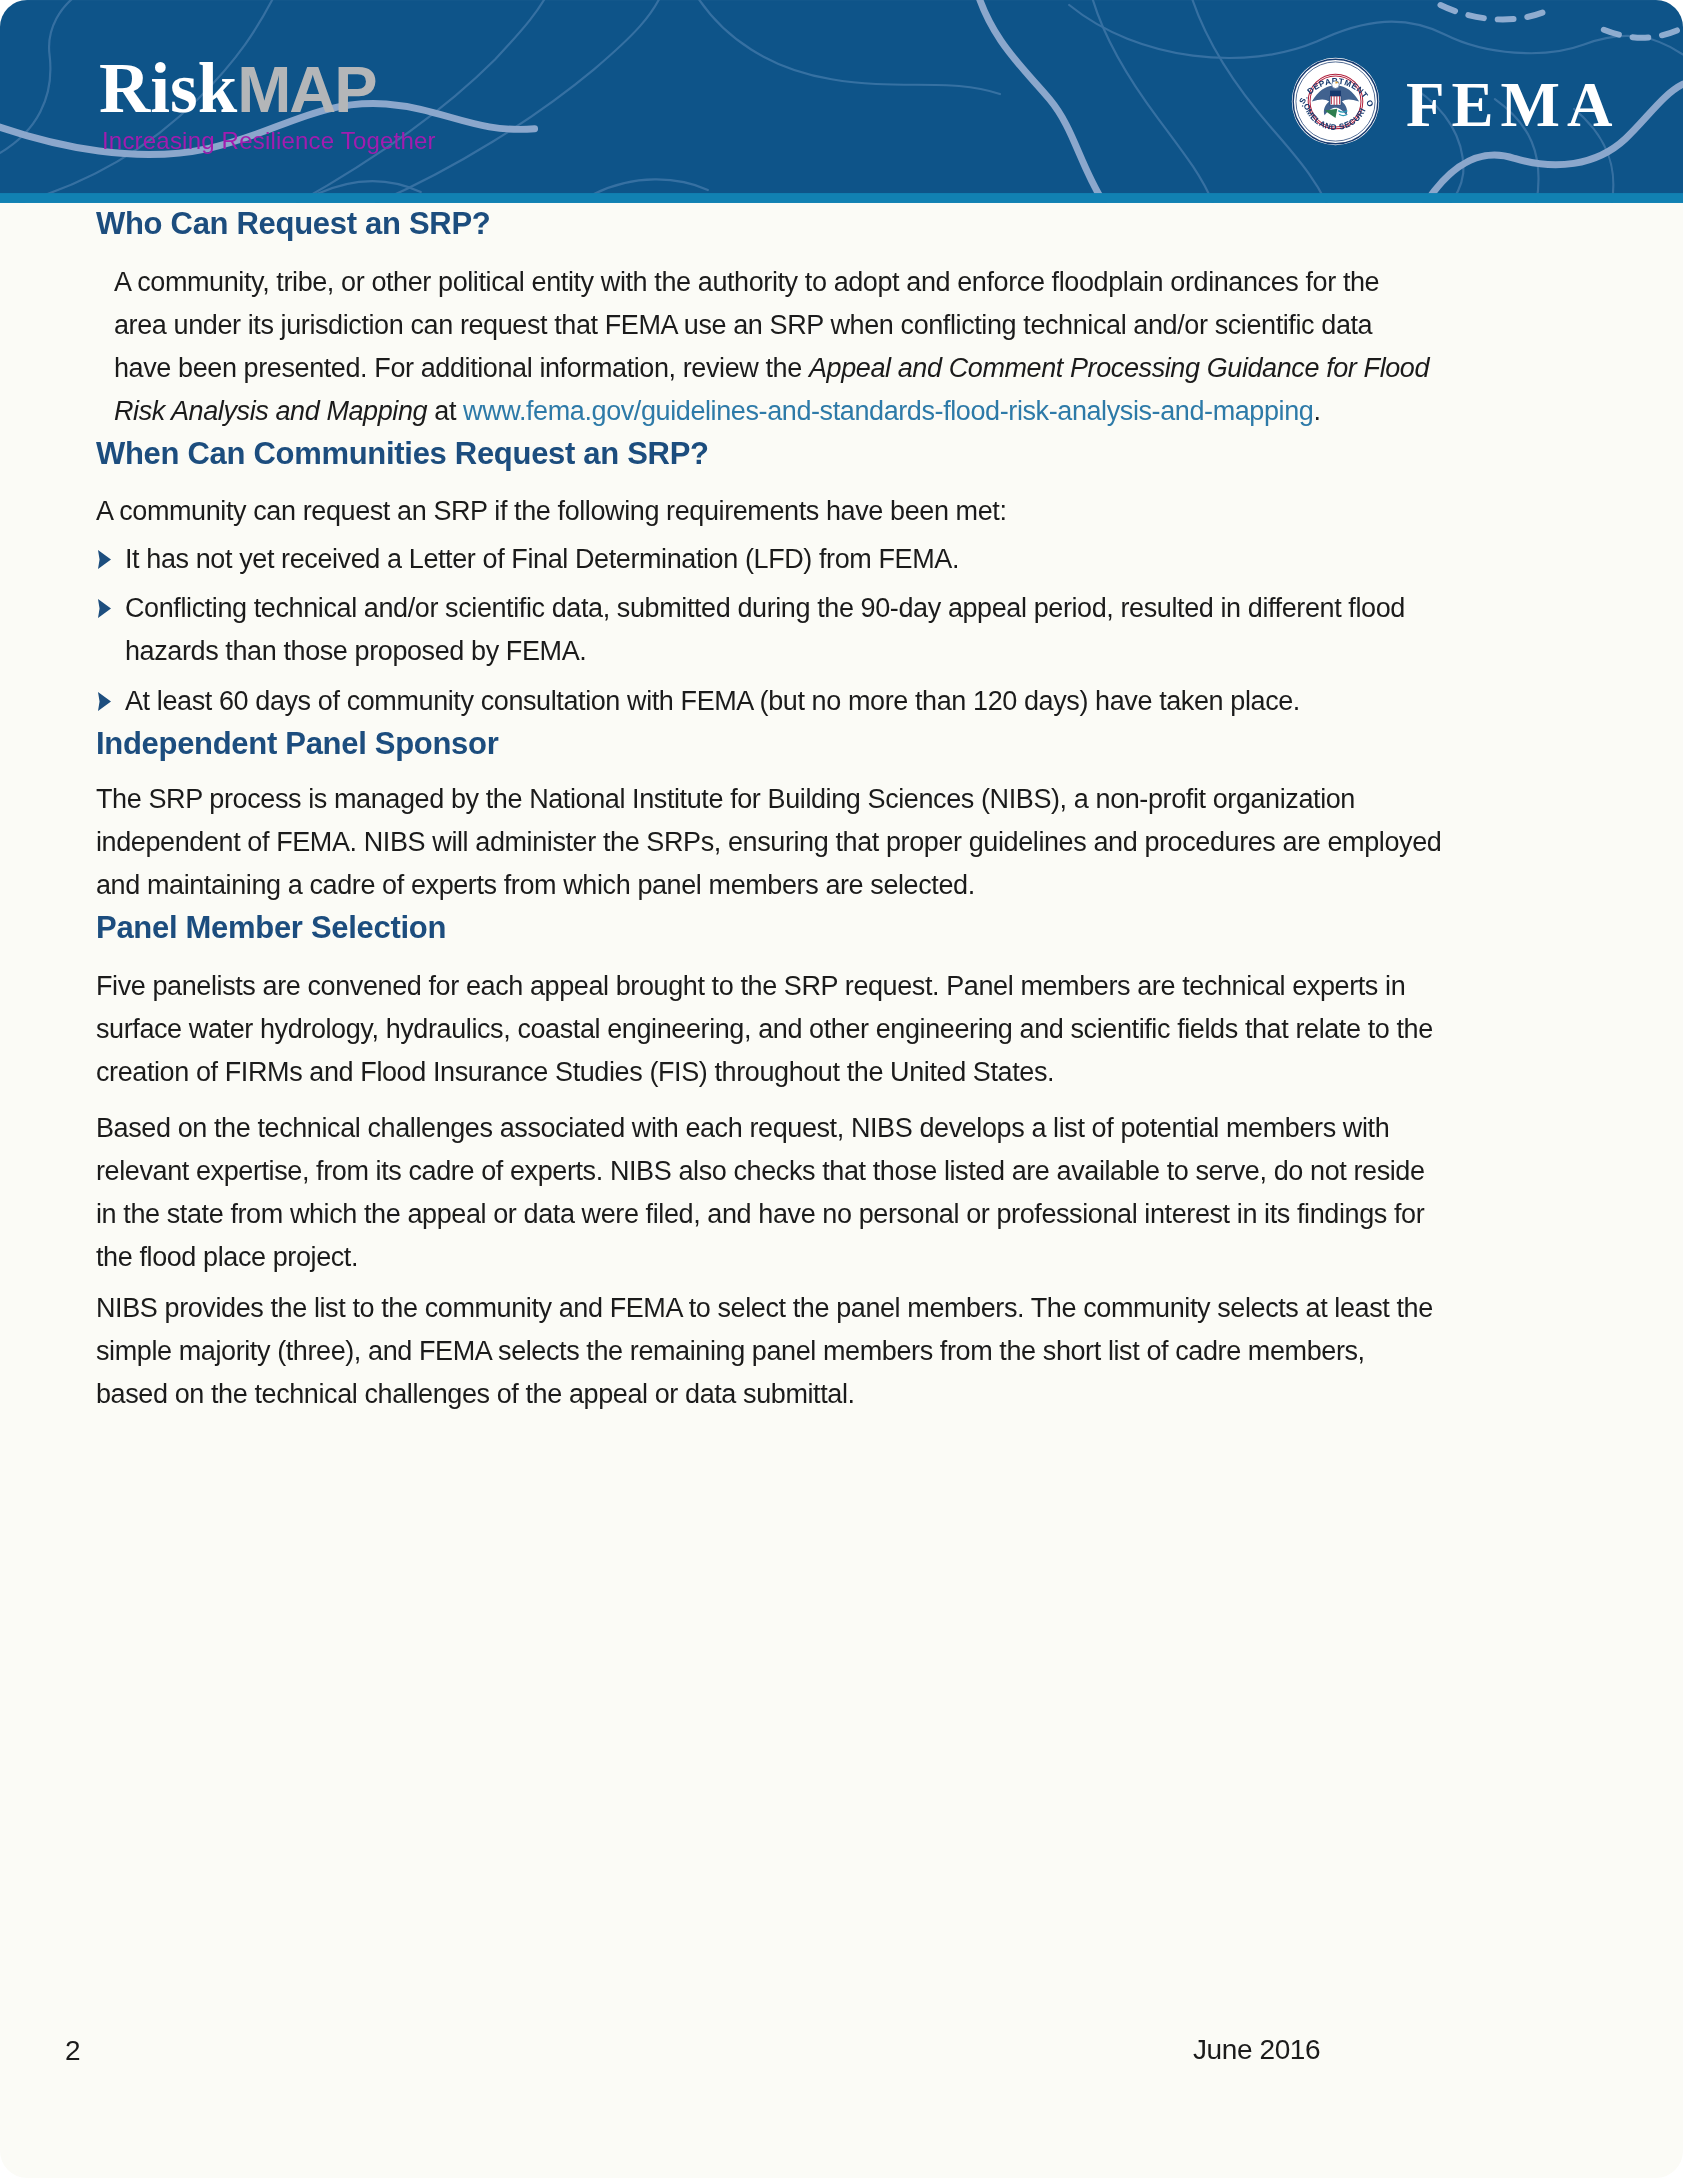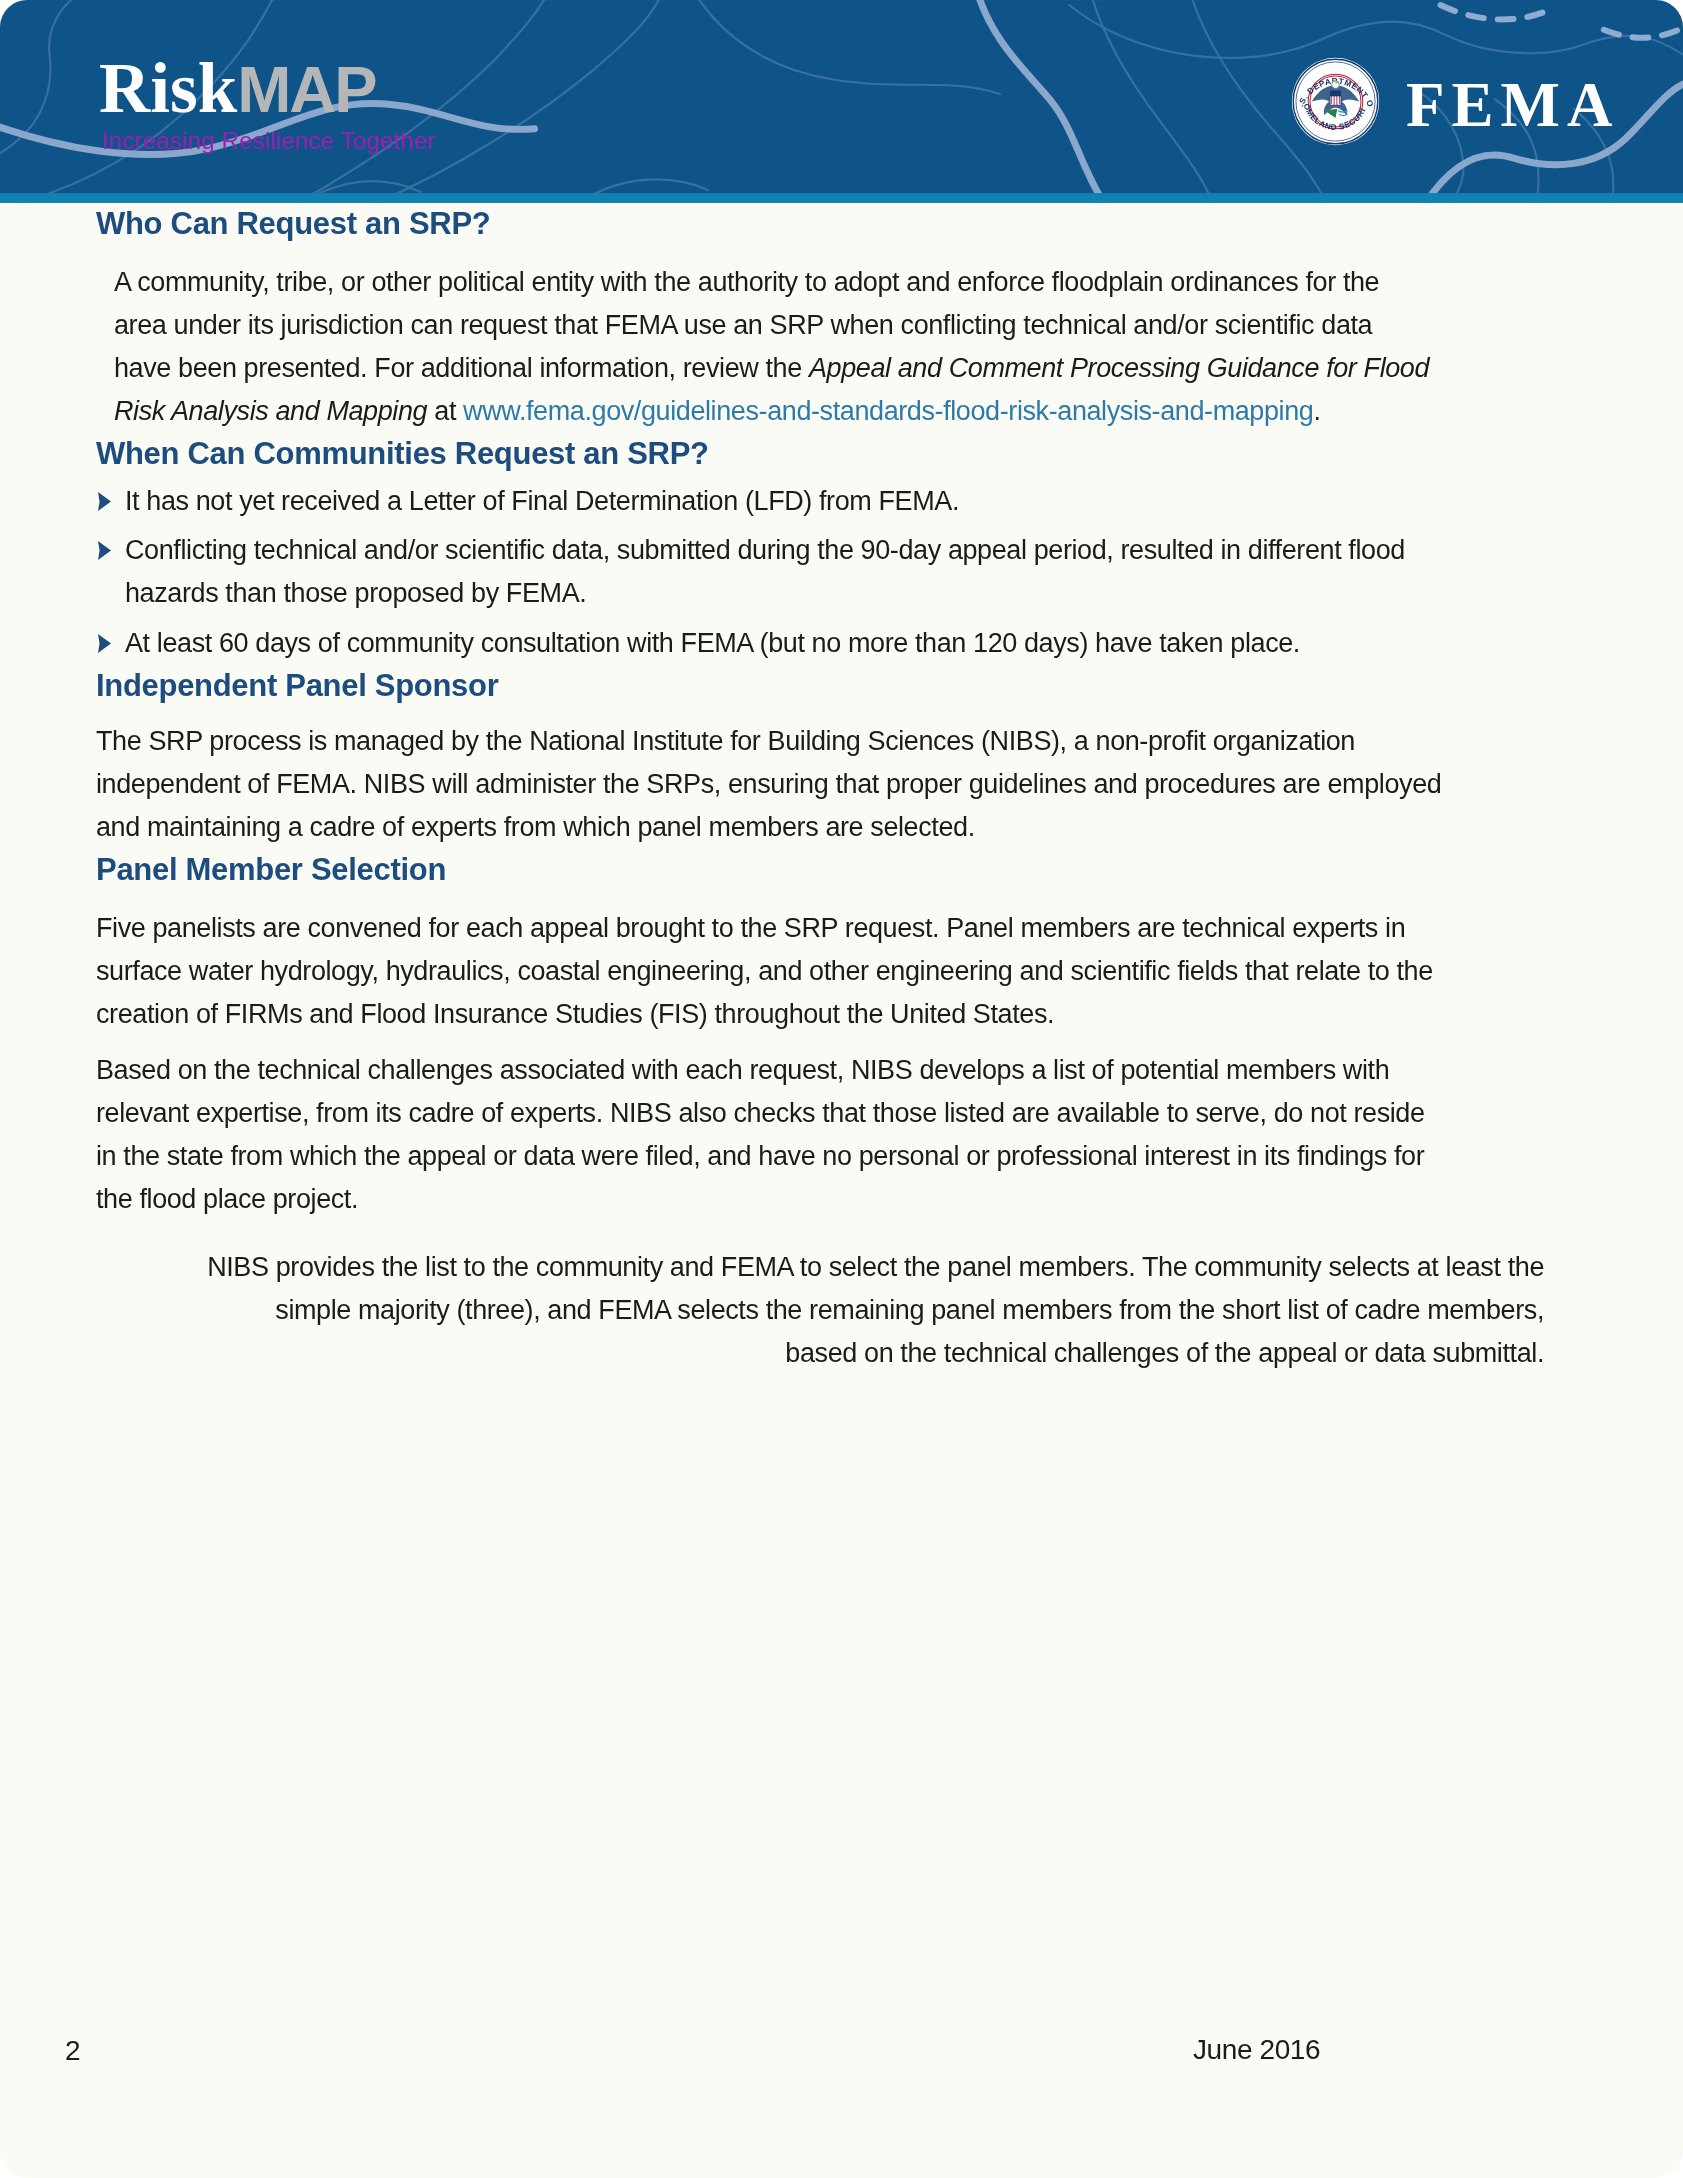--- a/index.html
+++ b/index.html
@@ -22,21 +22,21 @@
   .para{font-size:27px;letter-spacing:-0.4px;margin:0;}
   .para .line{height:43px;line-height:43px;white-space:nowrap;}
   .indent1{margin-left:18px;}
   .it{font-style:italic;}
   a.lnk{color:#2d7aa8;text-decoration:none;}
   .m-h1{margin-top:134px;} .m-p1{margin-top:16px;}
   .m-h2{margin-top:13px;}  .m-intro{margin-top:15px;}
   .m-b1{margin-top:5px;}   .m-b2{margin-top:6px;} .m-b3{margin-top:7px;}
   .m-close{margin-top:11px;}
   .m-h3{margin-top:25px;}  .m-p3{margin-top:13px;}
-  .m-h4{margin-top:21px;}  .m-p4a{margin-top:16px;} .m-p4b{margin-top:13px;} .m-p4c{margin-top:25px;text-align:right;}
+  .m-h4{margin-top:21px;}  .m-p4a{margin-top:16px;} .m-p4b{margin-top:13px;} .m-p4c{margin-top:8px;}
   .bullet{display:flex;padding-left:2px;}
   .tri{flex:0 0 13px;width:13px;height:19px;margin:12px 14px 0 0;background:#1d4e7e;
        clip-path:polygon(0 0,100% 50%,0 100%,12% 50%);}
   .btext{flex:1 1 auto;}
   
   .pgnum{position:absolute;left:65px;top:2035px;font-size:28px;letter-spacing:-0.4px;}
   .pgdate{position:absolute;left:1193px;top:2034px;font-size:28px;letter-spacing:-0.4px;}
 </style>
 </head>
 <body>
@@ -114,20 +114,23 @@
 
       <h2 class="sec m-h1">Who Can Request an SRP?</h2>
       <div class="para indent1 m-p1">
         <div class="line">A community, tribe, or other political entity with the authority to adopt and enforce floodplain ordinances for the</div>
         <div class="line">area under its jurisdiction can request that FEMA use an SRP when conflicting technical and/or scientific data</div>
         <div class="line"><span>have been presented. For additional information, review the </span><span class="it">Appeal and Comment Processing Guidance for Flood</span></div>
         <div class="line"><span class="it">Risk Analysis and Mapping</span><span> at </span><a class="lnk" href="#">www.fema.gov/guidelines-and-standards-flood-risk-analysis-and-mapping</a><span>.</span></div>
       </div>
 
       <h2 class="sec m-h2">When Can Communities Request an SRP?</h2>
+      <div class="para m-intro">
+        <div class="line">A community can request an SRP if the following requirements have been met:</div>
+      </div>
       <div class="bullet para m-b1">
         <span class="tri"></span>
         <div class="btext">
             <div class="line">It has not yet received a Letter of Final Determination (LFD) from FEMA.</div>
           </div>
       </div>
       <div class="bullet para m-b2">
         <span class="tri"></span>
         <div class="btext">
             <div class="line">Conflicting technical and/or scientific data, submitted during the 90-day appeal period, resulted in different flood</div>

